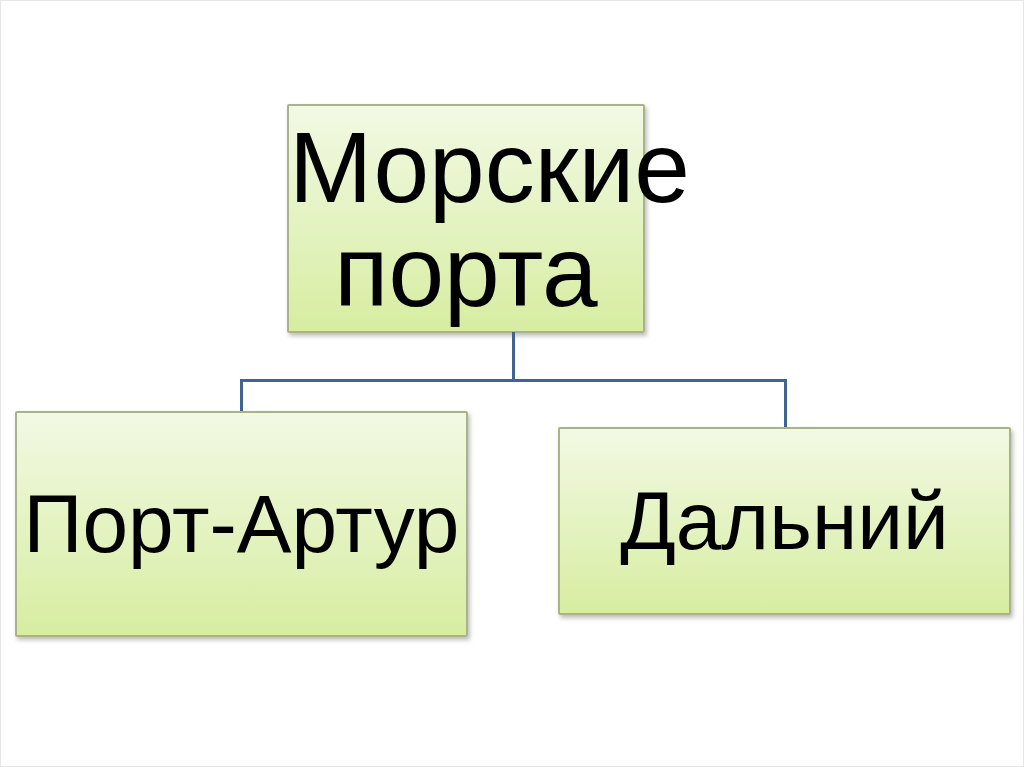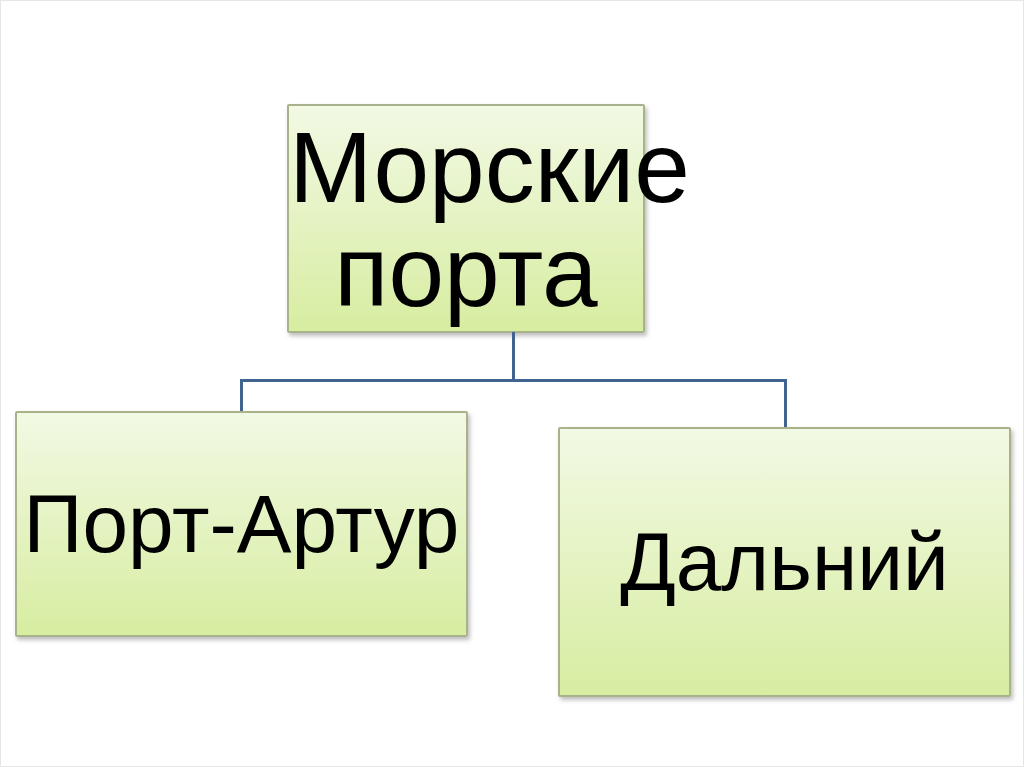--- a/index.html
+++ b/index.html
@@ -46,21 +46,21 @@
     left: 14px;
     top: 410px;
     width: 453px;
     height: 226px;
     font-size: 82px;
   }
   .node-child-right {
     left: 557px;
     top: 426px;
     width: 453px;
-    height: 270px;
+    height: 188px;
     font-size: 82px;
   }
   .connector {
     position: absolute;
     background: var(--connector, #3f648f);
   }
   .conn-root-stem {
     left: 510.5px;
     top: 331px;
     width: 3px;

